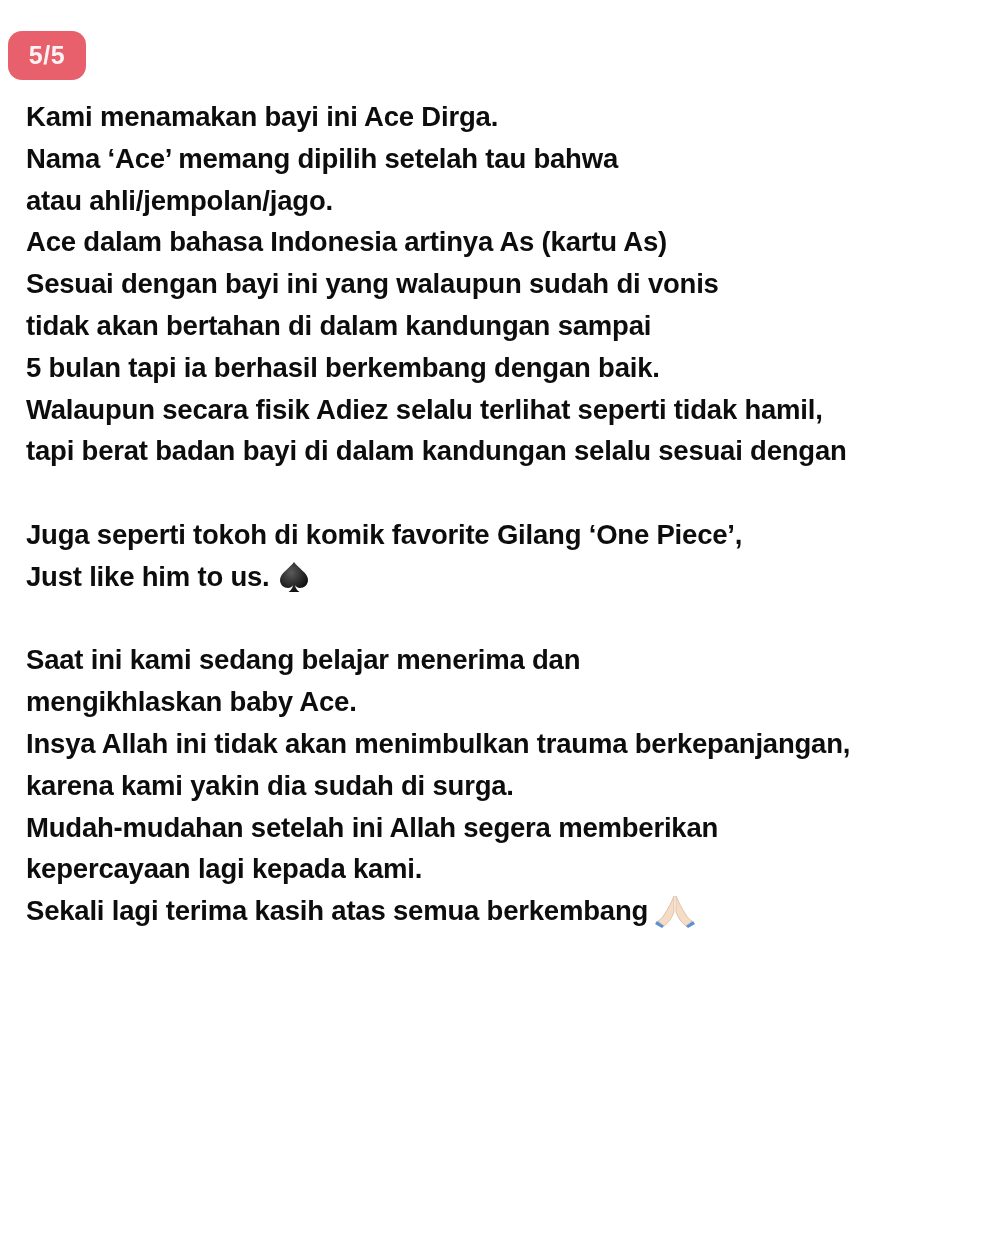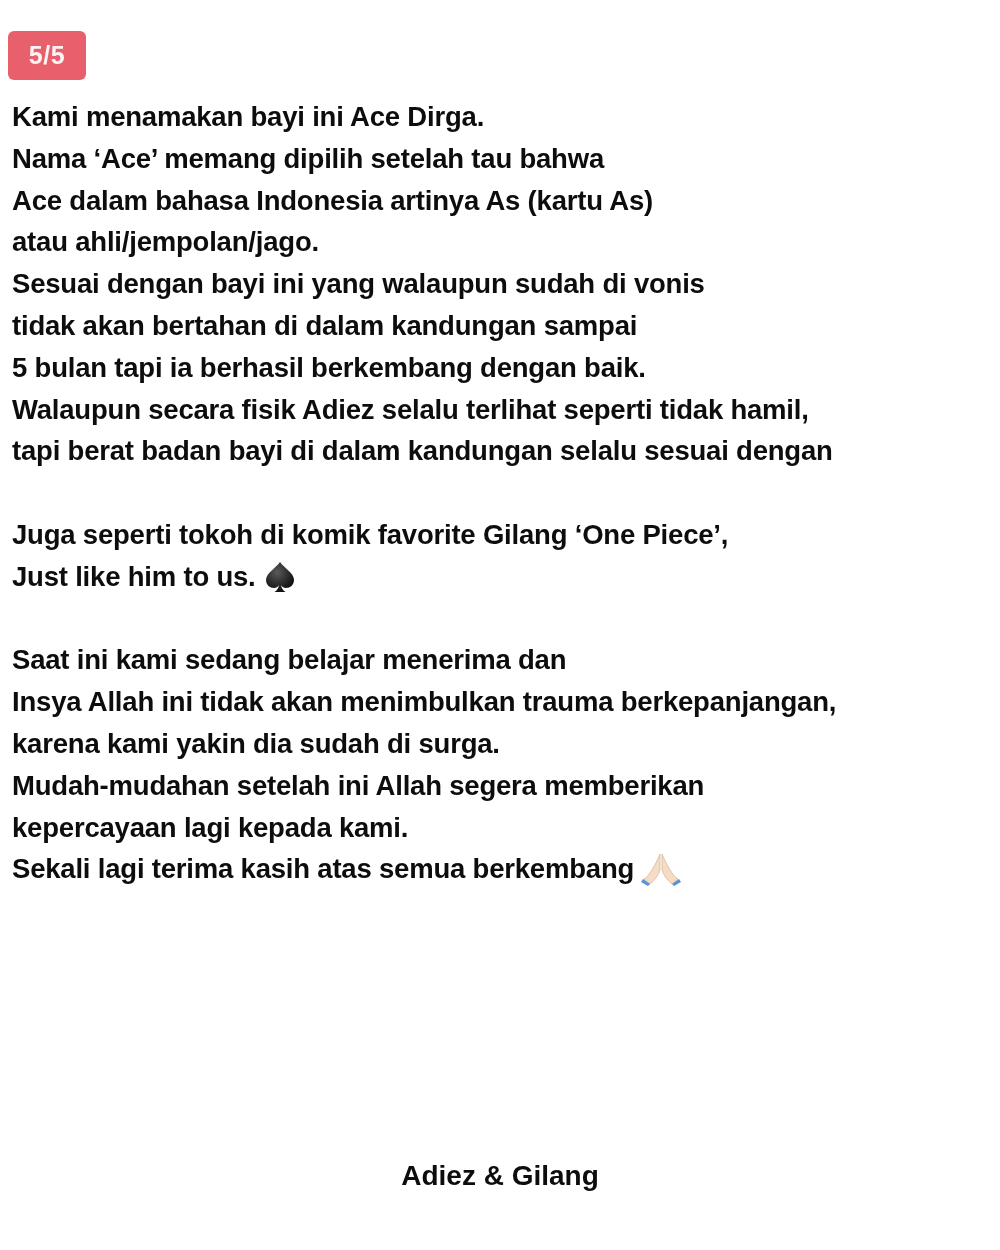--- a/index.html
+++ b/index.html
@@ -15,21 +15,21 @@
     font-family: "Liberation Sans", "DejaVu Sans", sans-serif;
     color: #0d0d0d;
   }
   .badge {
     position: absolute;
     left: 8px;
     top: 31px;
     width: 78px;
     height: 49px;
     background: #e8606c;
-    border-radius: 6px;
+    border-radius: 14px;
     color: #fdf3f4;
     font-weight: bold;
     font-size: 25px;
     line-height: 49px;
     text-align: center;
     letter-spacing: 0.5px;
   }
   .body-text {
     position: absolute;
     left: 12px;
@@ -37,20 +37,21 @@
     width: 980px;
     font-weight: bold;
     font-size: 27.5px;
     line-height: 41.8px;
     letter-spacing: -0.2px;
   }
   .line {
     display: block;
     white-space: nowrap;
     height: 41.8px;
+    margin-left: 14px;
   }
   .blank { display: block; height: 41.8px; }
   .emoji {
     display: inline-block;
     vertical-align: middle;
     margin-left: 6px;
   }
   .signoff {
     position: absolute;
     left: 0;
@@ -65,22 +66,22 @@
 </style>
 </head>
 <body>
 
 <div class="badge">5/5</div>
 
 <div class="body-text">
   <div>
     <span class="line">Kami menamakan bayi ini Ace Dirga.</span>
     <span class="line">Nama ‘Ace’ memang dipilih setelah tau bahwa</span>
+    <span class="line">atau ahli/jempolan/jago.</span>
     <span class="line">Ace dalam bahasa Indonesia artinya As (kartu As)</span>
-    <span class="line">atau ahli/jempolan/jago.</span>
     <span class="line">Sesuai dengan bayi ini yang walaupun sudah di vonis</span>
     <span class="line">tidak akan bertahan di dalam kandungan sampai</span>
     <span class="line">5 bulan tapi ia berhasil berkembang dengan baik.</span>
     <span class="line">Walaupun secara fisik Adiez selalu terlihat seperti tidak hamil,</span>
     <span class="line">tapi berat badan bayi di dalam kandungan selalu sesuai dengan</span>
   </div>
   <span class="blank"></span>
   <div>
     <span class="line">Juga seperti tokoh di komik favorite Gilang ‘One Piece’,</span>
     <span class="line">
@@ -93,32 +94,32 @@
             </radialGradient>
           </defs>
           <path d="M18 3 C14 9 4 14 4 21 C4 26 8 29 12 29 C14.5 29 16.5 27.5 17 26 C16.5 29 15 31.5 12.5 33 L23.5 33 C21 31.5 19.5 29 19 26 C19.5 27.5 21.5 29 24 29 C28 29 32 26 32 21 C32 14 22 9 18 3 Z" fill="url(#sg1)"></path>
         </svg>
       </span>
     </span>
   </div>
   <span class="blank"></span>
   <div>
     <span class="line">Saat ini kami sedang belajar menerima dan</span>
+    <span class="line">mengikhlaskan baby Ace.</span>
     <span class="line">Insya Allah ini tidak akan menimbulkan trauma berkepanjangan,</span>
     <span class="line">karena kami yakin dia sudah di surga.</span>
     <span class="line">Mudah-mudahan setelah ini Allah segera memberikan</span>
     <span class="line">kepercayaan lagi kepada kami.</span>
     <span class="line">
       <span>Sekali lagi terima kasih atas semua berkembang</span><span class="emoji">
         <svg width="42" height="36" viewBox="0 0 42 36" style="display:block;margin-top:-4px">
           <path d="M20 3 C18 8 14 16 10 22 C8 25 6 27 4 28 L10 33 C14 30 18 25 20 19 Z" fill="#f5dcc4" stroke="#d9b79a" stroke-width="0.8"></path>
           <path d="M22 3 C24 8 28 16 32 22 C34 25 36 27 38 28 L32 33 C28 30 24 25 22 19 Z" fill="#f5dcc4" stroke="#d9b79a" stroke-width="0.8"></path>
           <path d="M3 28 L10 33 L8 35 L1 31 Z" fill="#5b8fd6"></path>
           <path d="M39 28 L32 33 L34 35 L41 31 Z" fill="#5b8fd6"></path>
         </svg>
       </span>
     </span>
   </div>
 </div>
 
 <div class="signoff">
-  <span class="line">Adiez &amp; Gilang</span>
 </div>
 
 </body></html>

